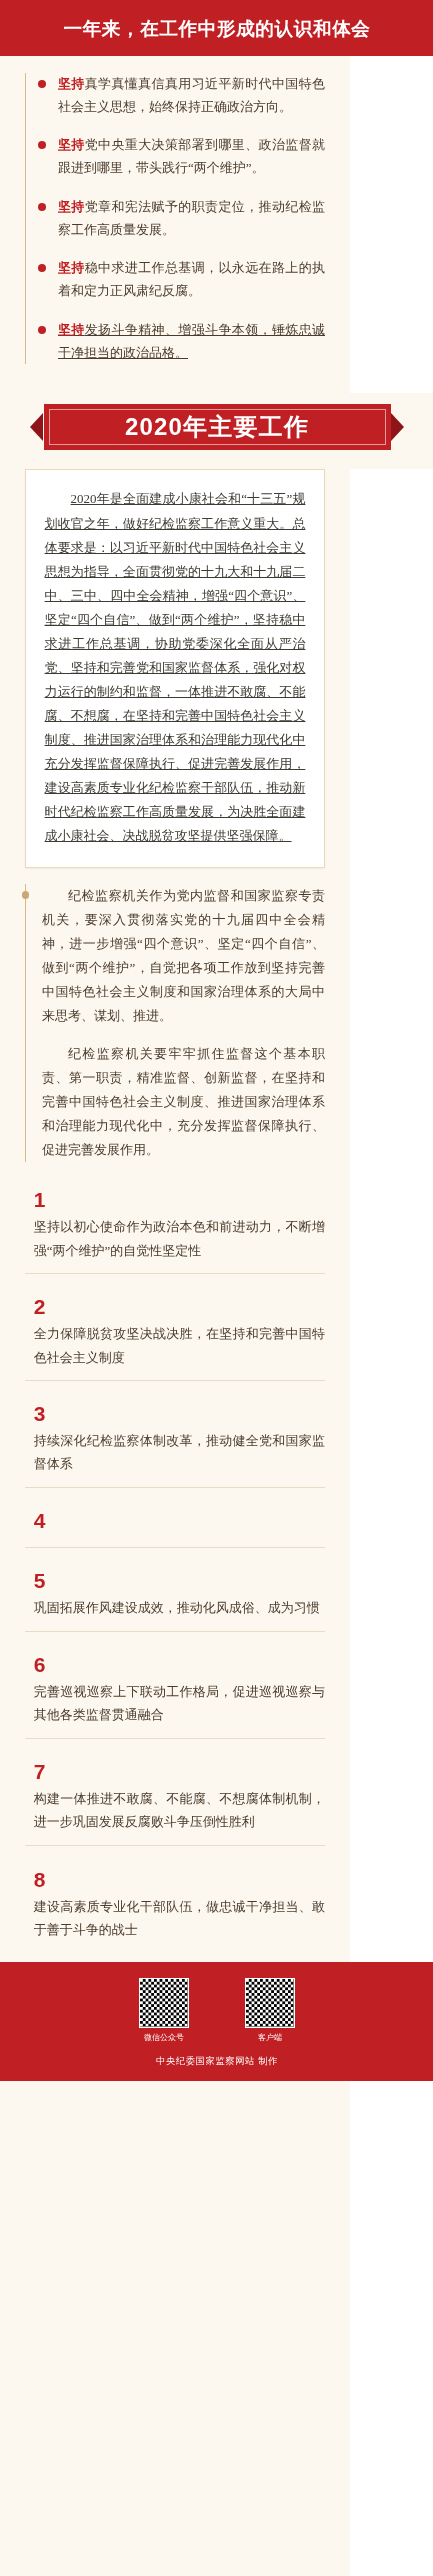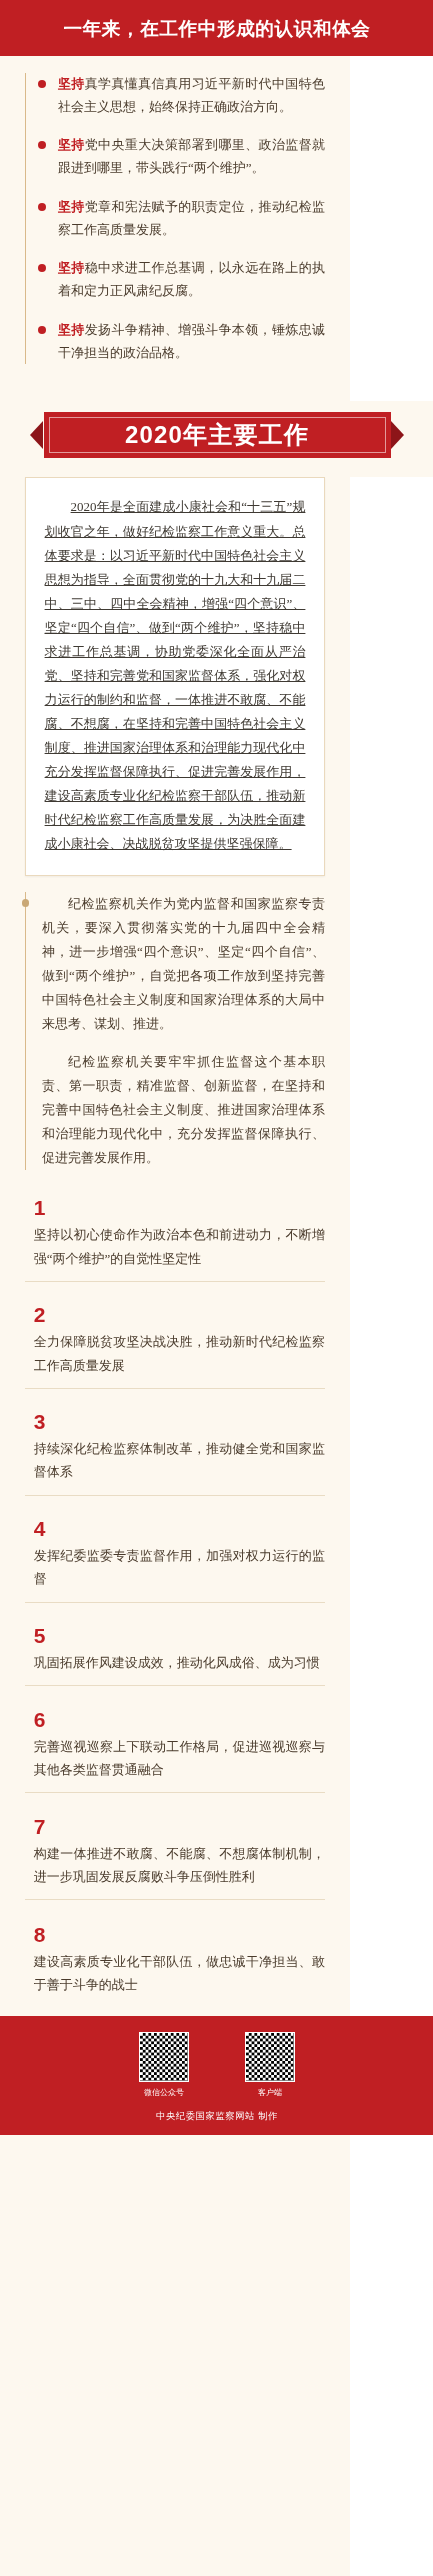--- a/index.html
+++ b/index.html
@@ -49,21 +49,21 @@
     box-sizing: border-box;
   }
   .bullet-item {
     position: relative;
     margin-bottom: 16px;
     font-size: 13px;
     line-height: 1.75;
     color: #4a3b2c;
     text-align: justify;
   }
-  .bullet-item:last-child { margin-bottom: 16px; }
+  .bullet-item:last-child { margin-bottom: 8px; text-decoration: underline; }
   .bullet-dot {
     position: absolute;
     left: -20.5px;
     top: 6.8px;
     width: 8px;
     height: 8px;
     border-radius: 50%;
     background: #c01f23;
   }
   .bullet-item .kw {
@@ -296,31 +296,30 @@
 
   <div class="tasks">
 
     <div class="task">
       <span class="num">1</span>
       <span class="txt">坚持以初心使命作为政治本色和前进动力，不断增强“两个维护”的自觉性坚定性</span>
     </div>
 
     <div class="task">
       <span class="num">2</span>
-      <span class="txt">全力保障脱贫攻坚决战决胜，推动新时代纪检监察工作高质量发展</span>
+      <span class="txt">全力保障脱贫攻坚决战决胜，在坚持和完善中国特色社会主义制度</span>
     </div>
 
     <div class="task">
       <span class="num">3</span>
       <span class="txt">持续深化纪检监察体制改革，推动健全党和国家监督体系</span>
     </div>
 
     <div class="task">
       <span class="num">4</span>
-      <span class="txt">发挥纪委监委专责监督作用，加强对权力运行的监督</span>
     </div>
 
     <div class="task">
       <span class="num">5</span>
       <span class="txt">巩固拓展作风建设成效，推动化风成俗、成为习惯</span>
     </div>
 
     <div class="task">
       <span class="num">6</span>
       <span class="txt">完善巡视巡察上下联动工作格局，促进巡视巡察与其他各类监督贯通融合</span>

